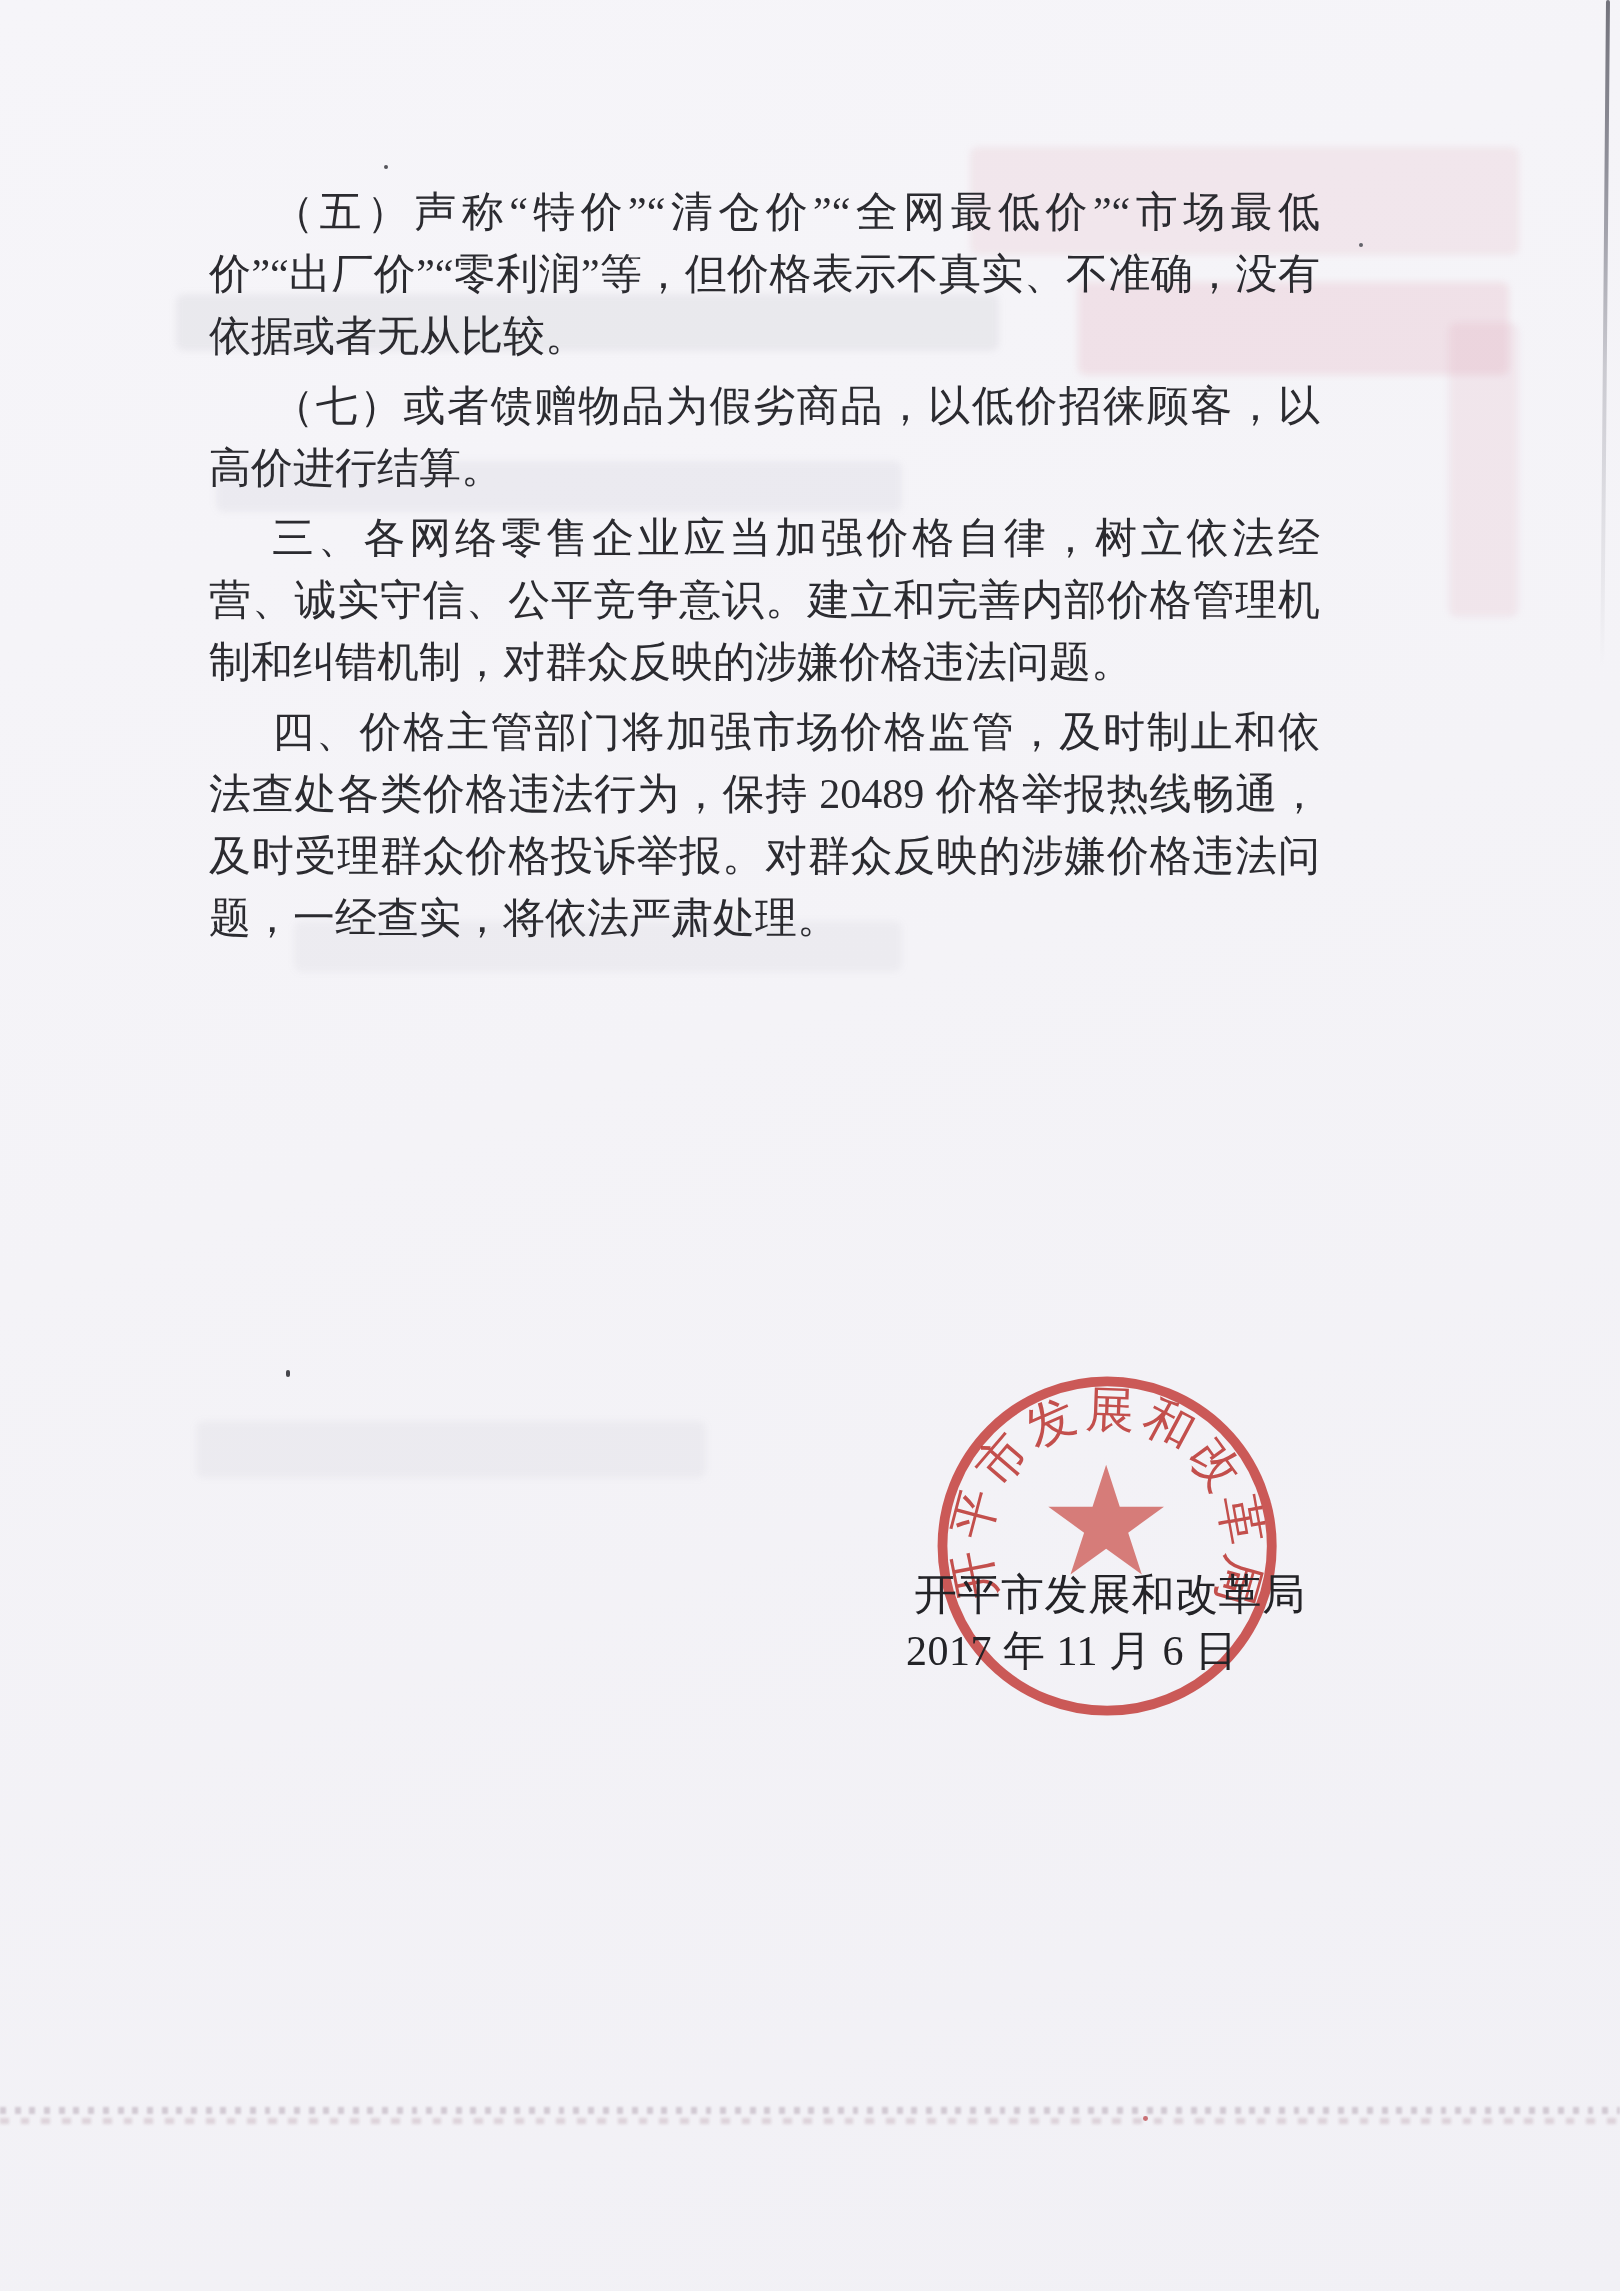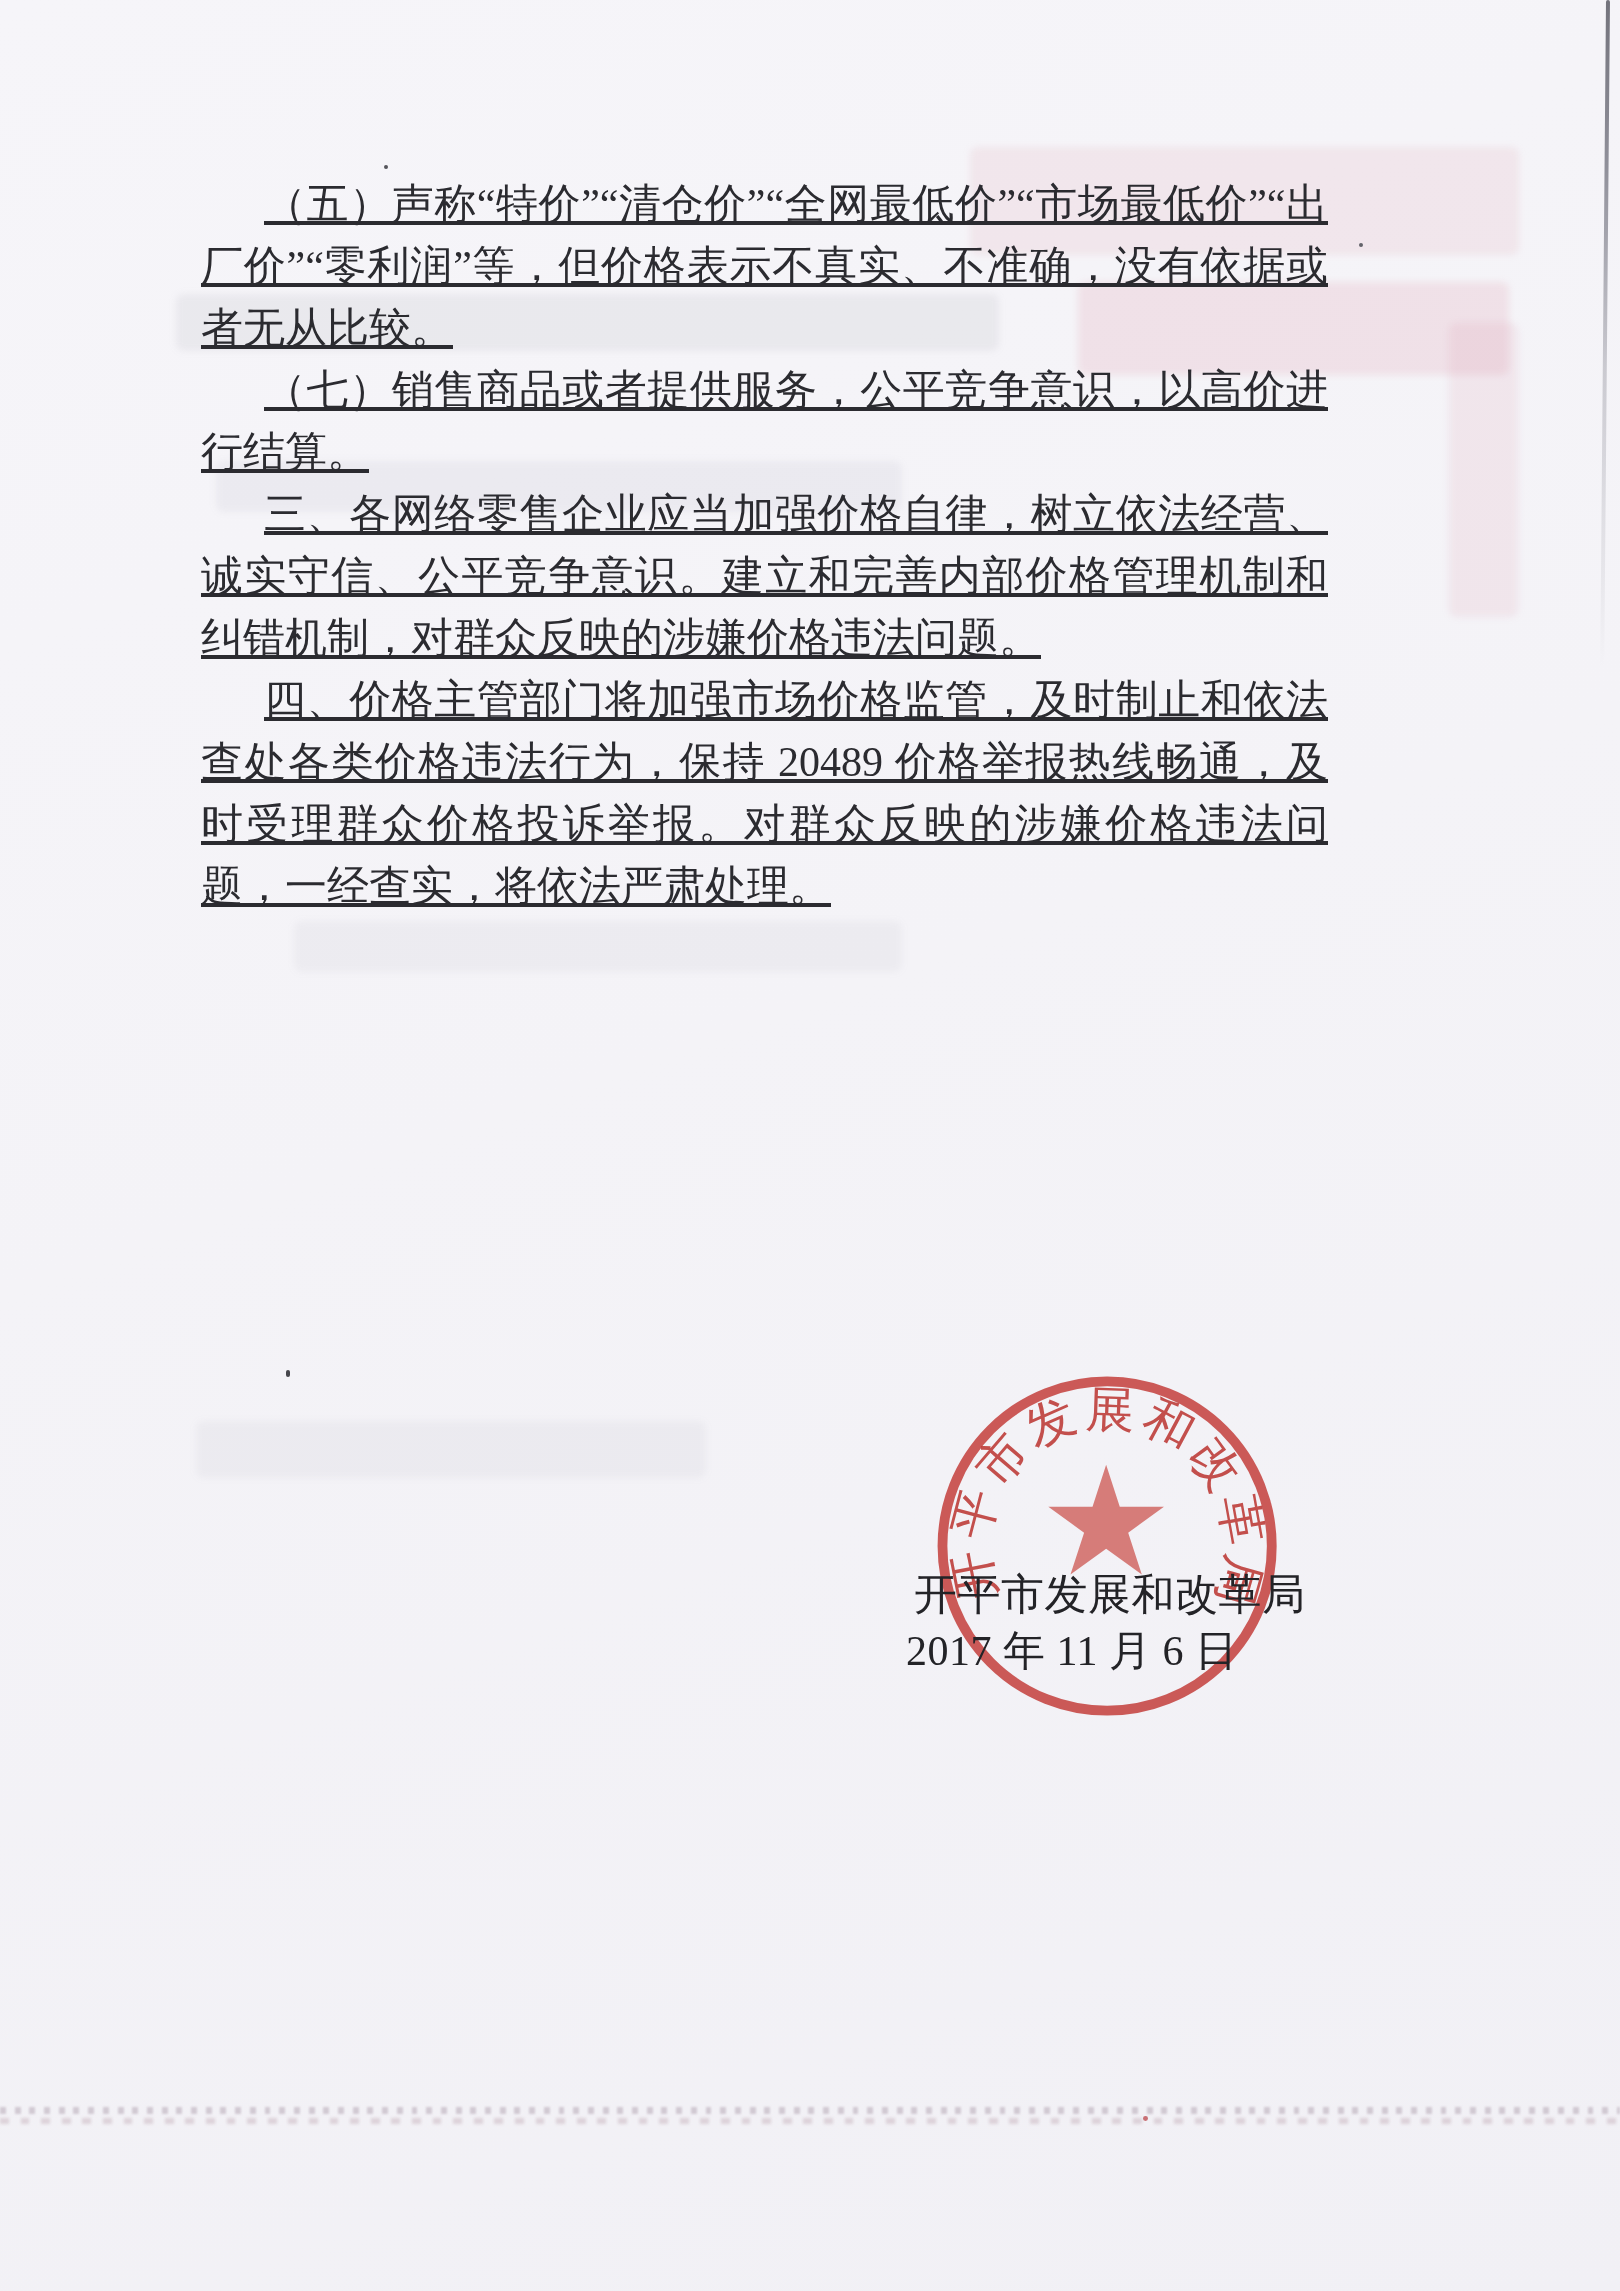--- a/index.html
+++ b/index.html
@@ -10,21 +10,21 @@
     overflow:hidden;
     font-family:"Liberation Serif","DejaVu Serif",serif;
   }
   
   .content{
     position:absolute;left:201px;top:173px;width:1127px;
     font-size:42px;line-height:62px;color:#2b2b30;
     text-align:justify;text-justify:inter-ideograph;
     z-index:2;
   }
-  .content p{margin:0;text-indent:1.5em;text-decoration:underline;}
+  .content p{margin:8px;text-indent:1.5em;}
   
   .signature{
     position:absolute;left:914px;top:1566px;
     font-size:43px;color:#232327;letter-spacing:0.5px;z-index:4;white-space:nowrap;
   }
   .datestamp{
     position:absolute;left:906px;top:1623px;
     font-size:42px;color:#232327;letter-spacing:0.5px;z-index:4;white-space:nowrap;
   }
   
@@ -69,21 +69,21 @@
   <div class="ghost g-pink3"></div>
   <div class="ghost g-gray1"></div>
   <div class="ghost g-gray2"></div>
   <div class="ghost g-gray3"></div>
   <div class="ghost g-gray4"></div>
   <div class="band1"></div>
   <div class="band2"></div>
 
   <div class="content">
     <p>（五）声称“特价”“清仓价”“全网最低价”“市场最低价”“出厂价”“零利润”等，但价格表示不真实、不准确，没有依据或者无从比较。</p>
-    <p>（七）销售商品或者提供服务，公平竞争意识，以高价进行结算。</p>
+    <p>（七）或者馈赠物品为假劣商品，以低价招徕顾客，以高价进行结算。</p>
     <p>三、各网络零售企业应当加强价格自律，树立依法经营、诚实守信、公平竞争意识。建立和完善内部价格管理机制和纠错机制，对群众反映的涉嫌价格违法问题。</p>
     <p>四、价格主管部门将加强市场价格监管，及时制止和依法查处各类价格违法行为，保持 20489 价格举报热线畅通，及时受理群众价格投诉举报。对群众反映的涉嫌价格违法问题，一经查实，将依法严肃处理。</p>
   </div>
 
   <svg class="seal" width="402" height="392" viewBox="930 1380 410 400">
     <defs>
       <path id="sealArc" d="M 1018.4 1628.6 A 122 122 0 1 1 1239.6 1628.6" fill="none"></path>
     </defs>
     <circle cx="1129" cy="1577" r="168" fill="none" stroke="#ce423d" stroke-width="10" opacity="0.85"></circle>
     <polygon points="1128,1494 1141.9,1536.8 1187,1537 1150.5,1563.3 1164.4,1606 1128,1579.7 1091.6,1606 1105.5,1563.3 1069,1537 1114.1,1536.8" fill="#d96059" opacity="0.78"></polygon>

